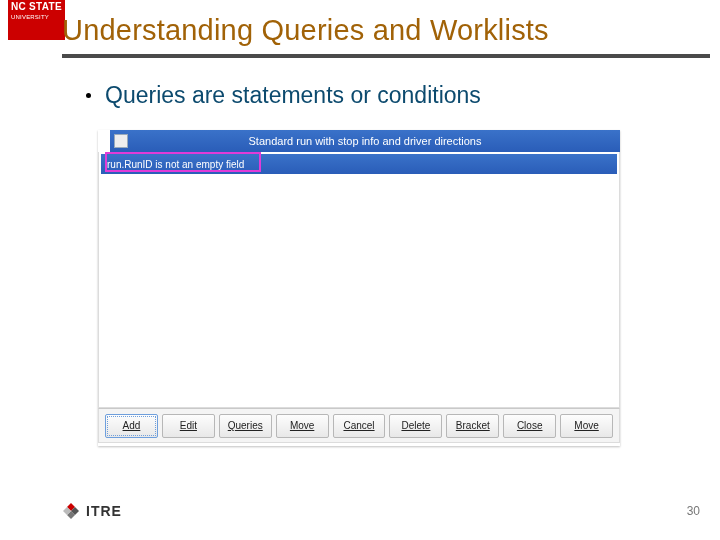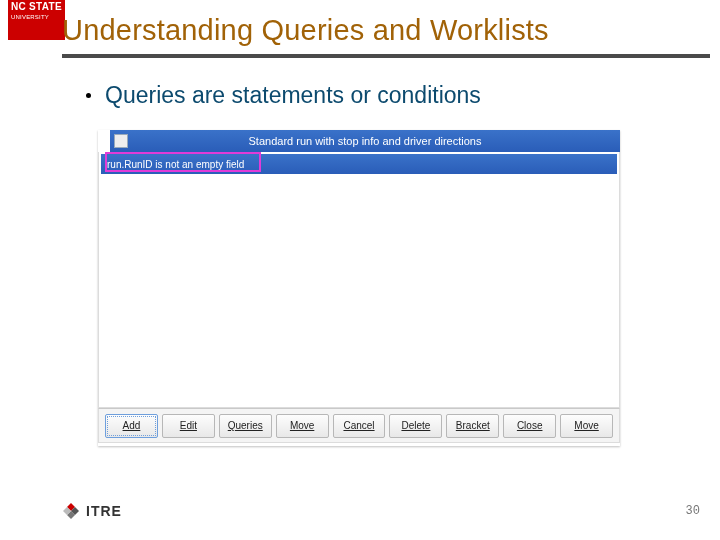--- a/index.html
+++ b/index.html
@@ -202,21 +202,20 @@
     letter-spacing: 1px;
     color: #333;
   }
 
   .page-number {
     position: absolute;
     right: 20px;
     bottom: 22px;
     font-size: 12px;
     color: #777;
-    font-family: Liberation Mono, monospace;
   }
 </style>
 </head>
 <body>
 
 <div class="ncstate-block">
   <div class="line1">NC STATE</div>
   <div class="line2">UNIVERSITY</div>
 </div>
 

